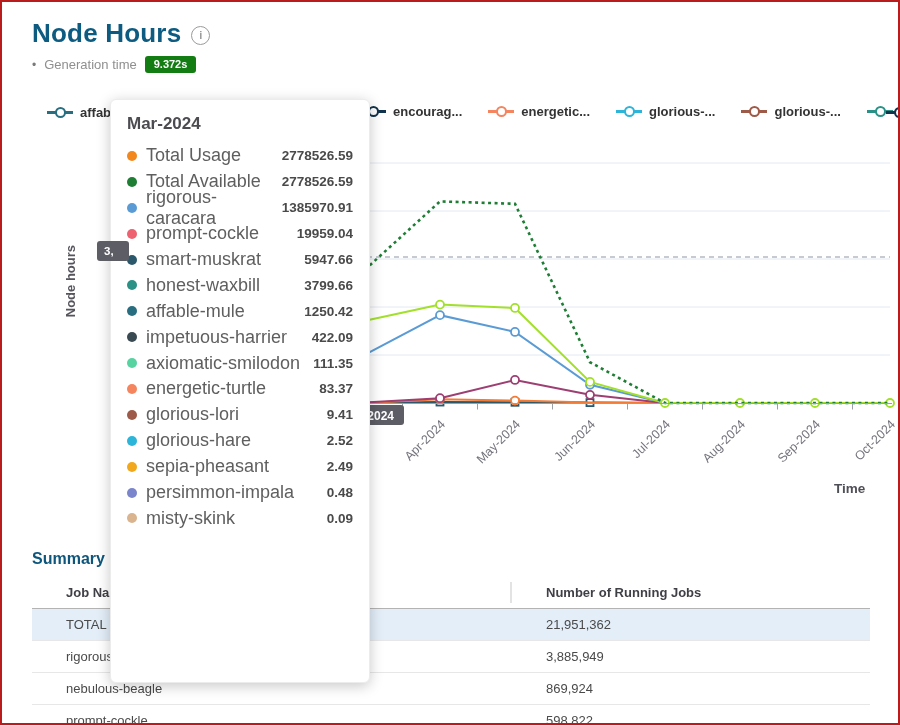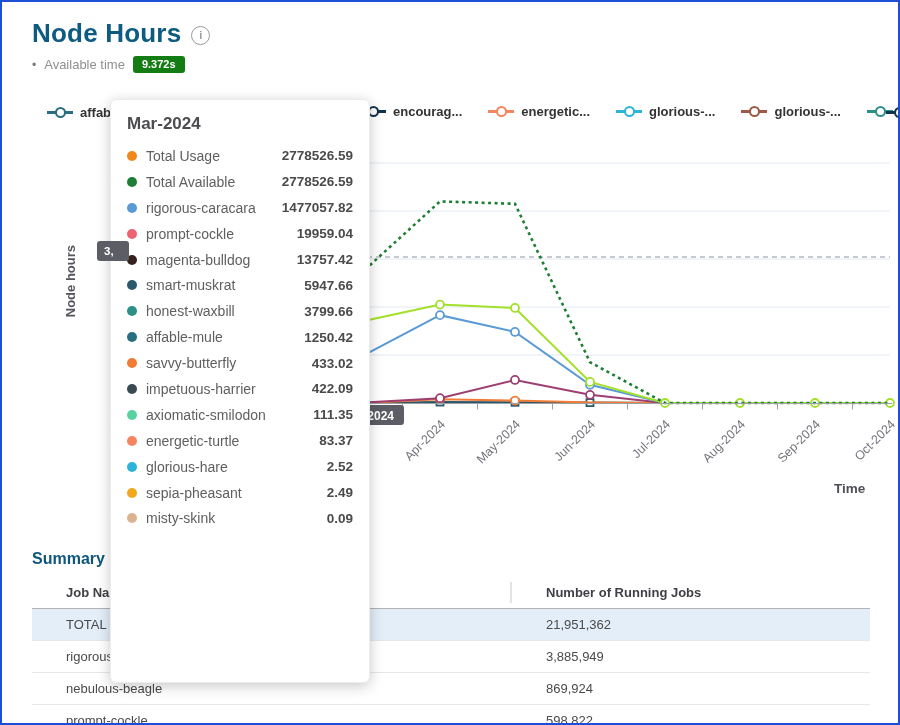--- a/index.html
+++ b/index.html
@@ -1,16 +1,16 @@
 <!DOCTYPE html>
 <html><head>
 <meta charset="utf-8">
 <style>
   html,body{margin:0;padding:0;background:#fff;font-family:"Liberation Sans",sans-serif;}
-  #page{position:relative;width:900px;height:725px;box-sizing:border-box;border:2px solid #1d4ed8;background:#fff;overflow:hidden;}
+  #page{position:relative;width:900px;height:725px;box-sizing:border-box;border:2px solid #b91c1c;background:#fff;overflow:hidden;}
 
   
   #hdr{position:absolute;left:30px;top:16px;z-index:2;}
   #title-row{display:flex;align-items:center;gap:10px;}
   #page-title{font-size:26px;font-weight:bold;color:#0d5b80;letter-spacing:.2px;}
   #info-icon{width:17px;height:17px;border:1.5px solid #9b9b9b;border-radius:50%;color:#9b9b9b;
     display:inline-flex;align-items:center;justify-content:center;font-size:11px;font-weight:bold;margin-top:3px;}
   #sub-row{display:flex;align-items:center;gap:8px;margin-top:7px;font-size:13px;color:#8f8f8f;}
   #gen-badge{background:#137c13;color:#fff;font-size:11px;font-weight:bold;border-radius:3px;padding:3px 9px;line-height:1;}
   .dotsep{color:#7a7a7a;font-size:12px;}
@@ -33,21 +33,21 @@
   #y-pointer-badge{position:absolute;left:95px;top:239px;z-index:6;background:#5d5d66;color:#fff;border-radius:3px;
     width:32px;height:20px;box-sizing:border-box;font-size:11.5px;font-weight:bold;line-height:20px;padding-left:7px;}
 
   
   #tooltip{position:absolute;left:108px;top:97px;width:260px;height:584px;z-index:5;background:#fff;
     border:1px solid #ececec;border-radius:6px;box-shadow:0 3px 14px rgba(0,0,0,.22);box-sizing:border-box;
     padding:12px 16px 8px 16px;overflow:hidden;}
   #tooltip-title{font-size:17px;font-weight:bold;color:#4c4c50;margin:2px 0 9px 0;}
   .trow{display:flex;align-items:center;height:25.9px;}
   .tdot{width:10px;height:10px;border-radius:50%;flex:none;}
-  .tname{margin-left:9px;font-size:14px;color:#5f5f5f;}
+  .tname{margin-left:9px;font-size:18px;color:#5f5f5f;}
   .tval{margin-left:auto;font-size:13.5px;font-weight:bold;color:#4a4a4a;}
 
   
   #summary{position:absolute;left:30px;right:28px;top:548px;z-index:1;}
   #summary-heading{font-size:16px;font-weight:bold;color:#0e567c;margin:0 0 9px 0;}
   table{width:100%;border-collapse:collapse;font-size:13px;color:#4a4a4a;table-layout:fixed;}
   th{text-align:left;font-weight:bold;color:#3f3f46;padding:8px 0 8px 34px;border-bottom:1px solid #b3b3b3;position:relative;}
   th.col2::before{content:'';position:absolute;left:-2px;top:5px;bottom:5px;width:2px;background:#e3e3e3;}
   td{padding:8px 0 8px 34px;}
   tbody tr+tr td{border-top:1px solid #e7e7e7;}
@@ -58,21 +58,21 @@
 
 <div id="page">
 
   <div id="hdr">
     <div id="title-row">
       <span id="page-title">Node Hours</span>
       <span id="info-icon">i</span>
     </div>
     <div id="sub-row">
       <span class="dotsep">•</span>
-      <span>Available time</span>
+      <span>Generation time</span>
       <span id="gen-badge">9.372s</span>
     </div>
   </div>
 
   <svg id="plot" xmlns="http://www.w3.org/2000/svg">
       <g>
         <line x1="115" x2="888" y1="353" y2="353" stroke="#e2eaf2" stroke-width="1"></line>
         <line x1="115" x2="888" y1="305" y2="305" stroke="#e2eaf2" stroke-width="1"></line>
         <line x1="115" x2="888" y1="257" y2="257" stroke="#e2eaf2" stroke-width="1"></line>
         <line x1="115" x2="888" y1="209" y2="209" stroke="#e2eaf2" stroke-width="1"></line>
@@ -184,76 +184,76 @@
           <span class="tval">2778526.59</span>
         </div>
         <div class="trow">
           <span class="tdot" style="background: rgb(30, 126, 52);"></span>
           <span class="tname">Total Available</span>
           <span class="tval">2778526.59</span>
         </div>
         <div class="trow">
           <span class="tdot" style="background: rgb(91, 155, 213);"></span>
           <span class="tname">rigorous-caracara</span>
-          <span class="tval">1477057.82</span>
+          <span class="tval">1385970.91</span>
         </div>
         <div class="trow">
           <span class="tdot" style="background: rgb(238, 97, 112);"></span>
           <span class="tname">prompt-cockle</span>
           <span class="tval">19959.04</span>
         </div>
         <div class="trow">
-          <span class="tdot" style="background: rgb(56, 34, 29);"></span>
-          <span class="tname">magenta-bulldog</span>
-          <span class="tval">13757.42</span>
-        </div>
-        <div class="trow">
           <span class="tdot" style="background: rgb(43, 88, 107);"></span>
           <span class="tname">smart-muskrat</span>
           <span class="tval">5947.66</span>
         </div>
         <div class="trow">
           <span class="tdot" style="background: rgb(43, 145, 134);"></span>
           <span class="tname">honest-waxbill</span>
           <span class="tval">3799.66</span>
         </div>
         <div class="trow">
           <span class="tdot" style="background: rgb(41, 110, 128);"></span>
           <span class="tname">affable-mule</span>
           <span class="tval">1250.42</span>
         </div>
         <div class="trow">
-          <span class="tdot" style="background: rgb(242, 123, 53);"></span>
-          <span class="tname">savvy-butterfly</span>
-          <span class="tval">433.02</span>
-        </div>
-        <div class="trow">
           <span class="tdot" style="background: rgb(57, 74, 82);"></span>
           <span class="tname">impetuous-harrier</span>
           <span class="tval">422.09</span>
         </div>
         <div class="trow">
           <span class="tdot" style="background: rgb(87, 211, 161);"></span>
           <span class="tname">axiomatic-smilodon</span>
           <span class="tval">111.35</span>
         </div>
         <div class="trow">
           <span class="tdot" style="background: rgb(245, 133, 95);"></span>
           <span class="tname">energetic-turtle</span>
           <span class="tval">83.37</span>
         </div>
         <div class="trow">
+          <span class="tdot" style="background: rgb(158, 90, 72);"></span>
+          <span class="tname">glorious-lori</span>
+          <span class="tval">9.41</span>
+        </div>
+        <div class="trow">
           <span class="tdot" style="background: rgb(44, 181, 216);"></span>
           <span class="tname">glorious-hare</span>
           <span class="tval">2.52</span>
         </div>
         <div class="trow">
           <span class="tdot" style="background: rgb(242, 168, 29);"></span>
           <span class="tname">sepia-pheasant</span>
           <span class="tval">2.49</span>
+        </div>
+        <div class="trow">
+          <span class="tdot" style="background: rgb(123, 133, 204);"></span>
+          <span class="tname">persimmon-impala</span>
+          <span class="tval">0.48</span>
         </div>
         <div class="trow">
           <span class="tdot" style="background: rgb(217, 180, 143);"></span>
           <span class="tname">misty-skink</span>
           <span class="tval">0.09</span>
         </div>
       </div>
   </div>
 
   <div id="summary">

